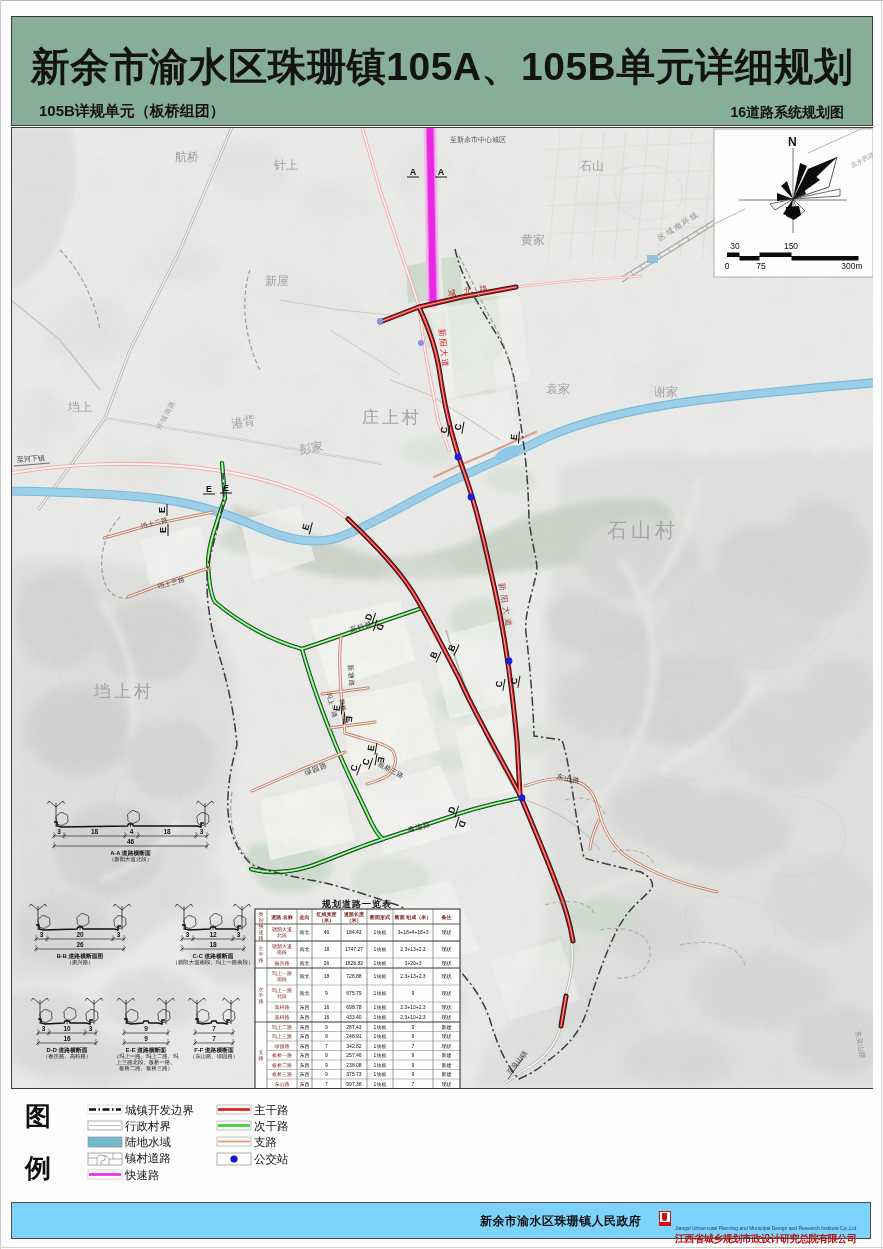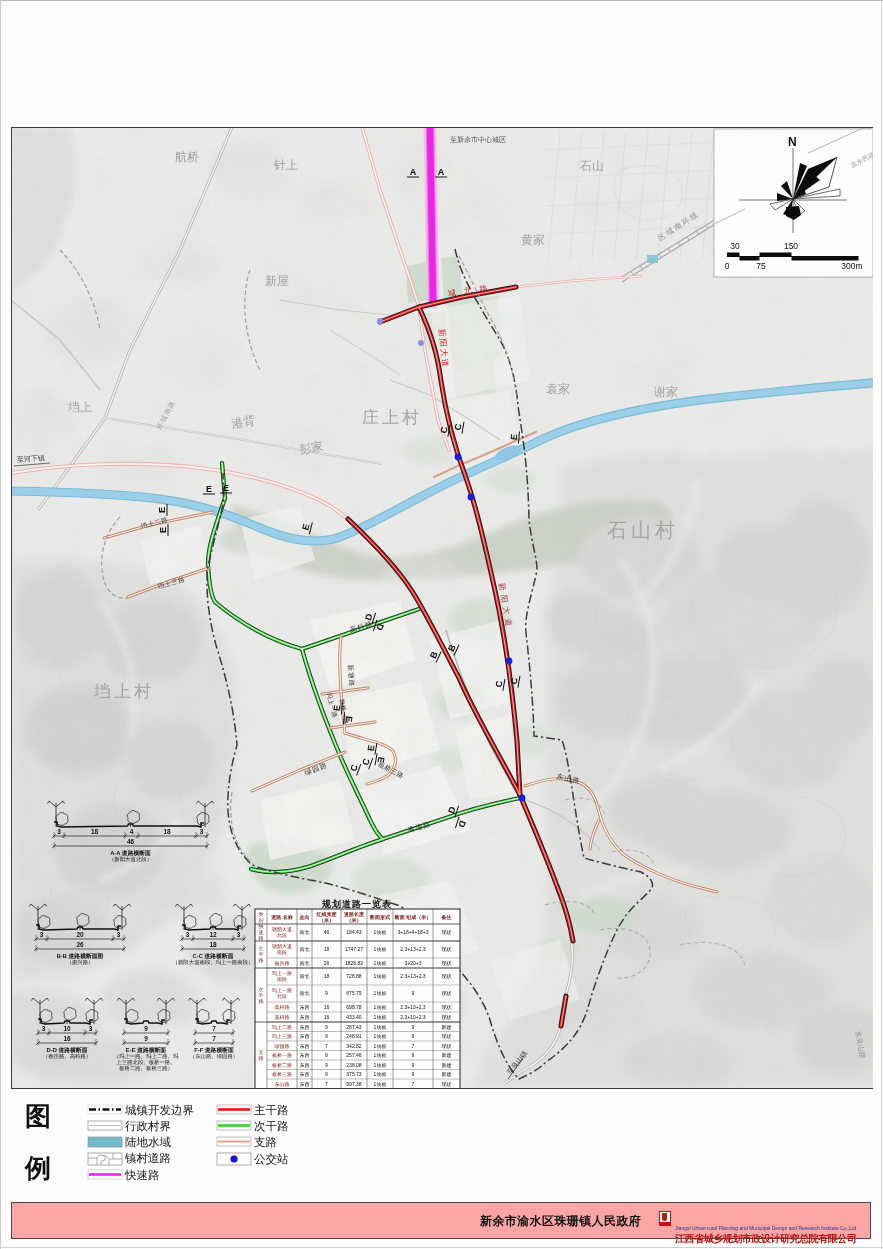--- a/index.html
+++ b/index.html
@@ -12,20 +12,28 @@
 <div class="page">
 
   <div class="abs" style="left:0;top:0;width:883px;height:1px;background:#b9b9b9;"></div>
 
   <div class="abs" style="left:0;top:0;width:1px;height:1249px;background:#cccccc;"></div>
 
   <div class="abs" style="left:881px;top:0;width:1px;height:1249px;background:#d8d8d8;"></div>
 
   <div class="abs" style="left:0;top:1247px;width:883px;height:1px;background:#d0d0d0;"></div>
 
+  <div class="abs" style="left:11px;top:16px;width:860px;height:108px;background:#87ae99;border:1px solid #3a3a3a;">
+
+    <div class="abs" style="left:0;top:23px;width:860px;text-align:center;font-size:39px;letter-spacing:0.5px;font-weight:bold;color:#131313;white-space:nowrap;">新余市渝水区珠珊镇105A、105B单元详细规划</div>
+
+    <div class="abs" style="left:27px;top:85px;font-size:15px;font-weight:bold;color:#111;">105B详规单元（板桥组团）</div>
+
+    <div class="abs" style="right:28px;top:87px;font-size:14px;font-weight:bold;color:#111;">16道路系统规划图</div>
+  </div>
 
   <svg class="abs" style="left:11px;top:127px;" width="862" height="962" viewBox="11 127 862 962">
   <defs>
     <filter id="noise" x="0" y="0" width="100%" height="100%">
       <feTurbulence type="fractalNoise" baseFrequency="0.035" numOctaves="4" seed="7" result="n"></feTurbulence>
       <feColorMatrix in="n" type="matrix" values="0 0 0 0 0.45  0 0 0 0 0.46  0 0 0 0 0.44  0 0 0 0.9 0"></feColorMatrix>
     </filter>
     <filter id="noise2" x="0" y="0" width="100%" height="100%">
       <feTurbulence type="fractalNoise" baseFrequency="0.28" numOctaves="2" seed="11" result="n"></feTurbulence>
       <feColorMatrix in="n" type="matrix" values="0 0 0 0 0.42  0 0 0 0 0.43  0 0 0 0 0.41  0 0 0 0.8 0"></feColorMatrix>
@@ -969,21 +977,21 @@
         <line x1="207" y1="52.5" x2="239" y2="52.5" stroke="#e89878" stroke-width="1.8"></line>
         <text x="243" y="57">支路</text>
 
         <rect x="206" y="64" width="34" height="12" fill="#fefefe" stroke="#999" stroke-width="0.8"></rect>
         <circle cx="223" cy="70" r="3.6" fill="#1414cc"></circle>
         <text x="243" y="74">公交站</text>
       </g>
     </svg>
   </div>
 
-  <div class="abs" style="left:11px;top:1202px;width:860px;height:37px;background:#fca5a5;border:1px solid #4a4a4a;box-sizing:border-box;">
+  <div class="abs" style="left:11px;top:1202px;width:860px;height:37px;background:#7dd3fc;border:1px solid #4a4a4a;box-sizing:border-box;">
 
     <div class="abs" style="left:468px;top:10px;font-size:12px;font-weight:bold;color:#111;letter-spacing:0.4px;">新余市渝水区珠珊镇人民政府</div>
 
     <div class="abs" style="left:647px;top:8px;width:10px;height:13px;border:1.5px solid #cc1111;background:#fff;">
       <div class="abs" style="left:1.5px;top:0.5px;width:5px;height:8px;background:#cc1111;border-radius:0 0 4px 4px;"></div>
       <div class="abs" style="left:0;top:9.5px;width:10px;height:3px;background:#cc1111;"></div>
     </div>
 
     <div class="abs" style="left:663px;top:8px;font-size:10px;font-weight:bold;color:#b51414;white-space:nowrap;letter-spacing:-0.45px;margin-top:21px;">江西省城乡规划市政设计研究总院有限公司</div>
 

